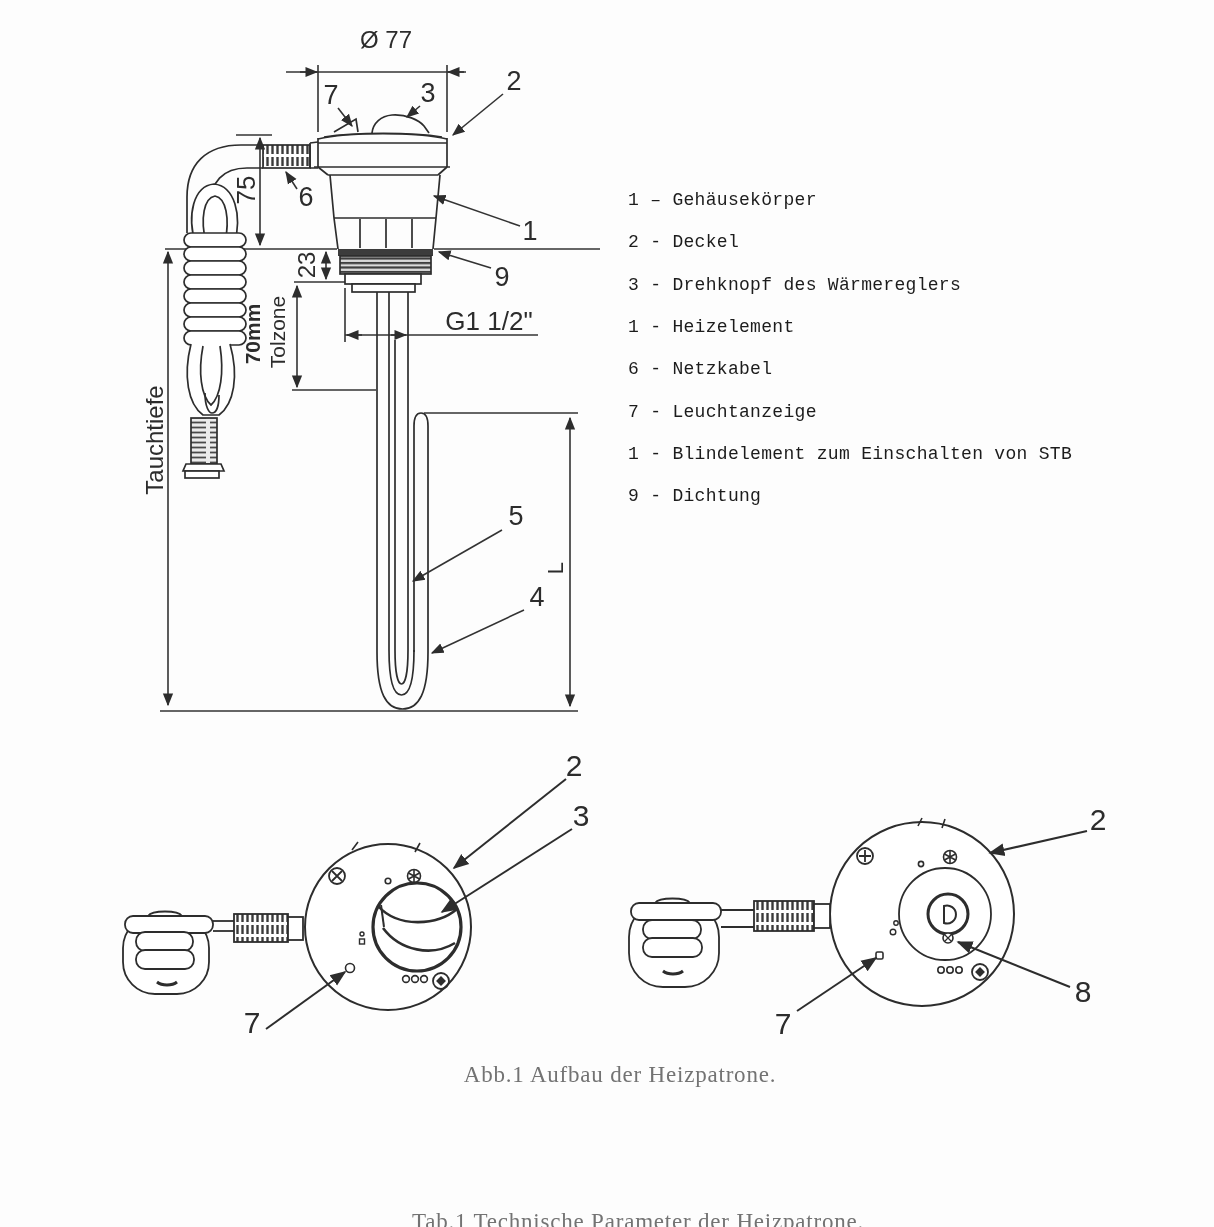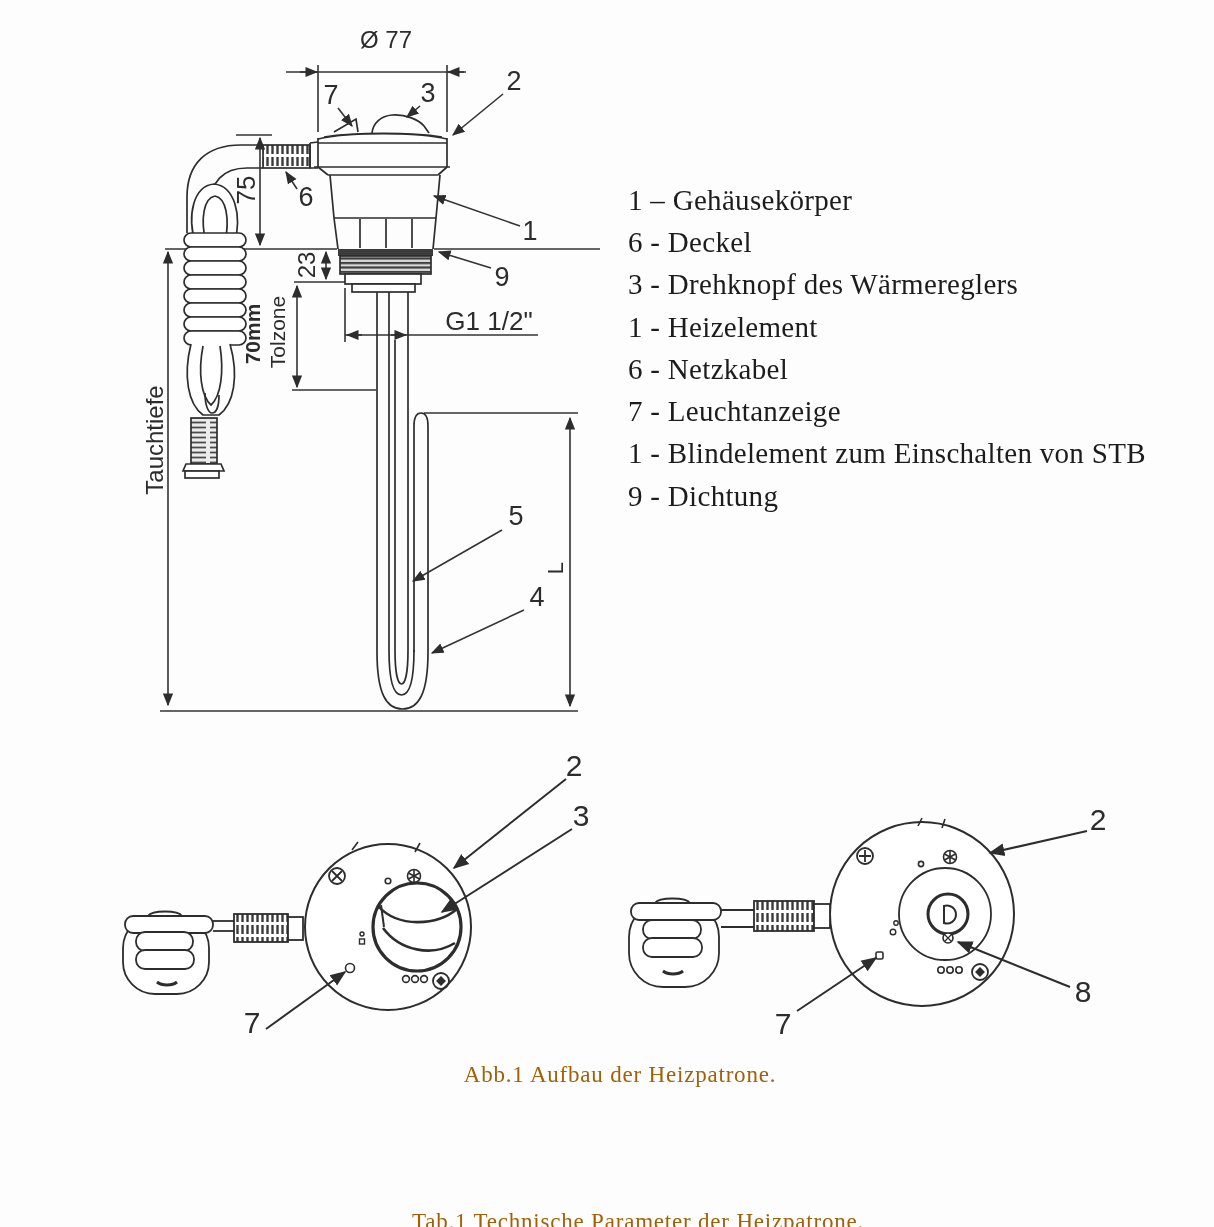--- a/index.html
+++ b/index.html
@@ -2,25 +2,25 @@
 <html><head>
 <meta charset="utf-8">
 <style>
   html,body{margin:0;padding:0;background:#ffffff;}
   #page{position:relative;width:1214px;height:1227px;background:#fdfdfd;overflow:hidden;
         font-family:"Liberation Sans",sans-serif;}
   #art{position:absolute;left:0;top:0;}
   .lbl{position:absolute;transform:translate(-50%,-50%);white-space:nowrap;color:#2c2c2c;
        font-family:"Liberation Sans",sans-serif;line-height:1;}
   .rot{transform:translate(-50%,-50%) rotate(-90deg);}
-  #legend{position:absolute;left:628px;top:179px;font-family:Liberation Serif, serif;
-          font-size:29px;color:#1c1c1c;letter-spacing:0.3px;}
+  #legend{position:absolute;left:628px;top:179px;font-family:Liberation Mono, monospace;
+          font-size:18px;color:#1c1c1c;letter-spacing:0.3px;}
   #legend .li{height:42.3px;display:flex;align-items:center;white-space:nowrap;}
   .caption{position:absolute;transform:translate(-50%,-50%);white-space:nowrap;
-           font-family:"Liberation Serif",serif;font-size:23px;color:#a16207;letter-spacing:0.8px;}
+           font-family:"Liberation Serif",serif;font-size:23px;color:#737373;letter-spacing:0.8px;}
 </style>
 </head>
 <body>
 
 <div id="page">
 
 <svg id="art" width="1214" height="1227" viewBox="0 0 1214 1227">
   <defs>
     <marker id="arr" viewBox="0 0 10 10" refX="9" refY="5" markerWidth="8" markerHeight="8" orient="auto-start-reverse">
           <path d="M0,1 L10,5 L0,9 Z" fill="#2d2d2d"></path>
@@ -246,21 +246,21 @@
 
 <div class="lbl" style="left:574px;top:766px;font-size:30px;">2</div>
 <div class="lbl" style="left:581px;top:816px;font-size:30px;">3</div>
 <div class="lbl" style="left:252px;top:1023px;font-size:30px;">7</div>
 <div class="lbl" style="left:1098px;top:820px;font-size:30px;">2</div>
 <div class="lbl" style="left:1083px;top:992px;font-size:30px;">8</div>
 <div class="lbl" style="left:783px;top:1024px;font-size:30px;">7</div>
 
 <div id="legend">
   <div class="li">1 – Gehäusekörper</div>
-  <div class="li">6 - Deckel</div>
+  <div class="li">2 - Deckel</div>
   <div class="li">3 - Drehknopf des Wärmereglers</div>
   <div class="li">1 - Heizelement</div>
   <div class="li">6 - Netzkabel</div>
   <div class="li">7 - Leuchtanzeige</div>
   <div class="li">1 - Blindelement zum Einschalten von STB</div>
   <div class="li">9 - Dichtung</div>
 </div>
 
 <div class="caption" style="left:620px;top:1075px;">Abb.1 Aufbau der Heizpatrone.</div>
 <div class="caption" style="left:638px;top:1222px;">Tab.1 Technische Parameter der Heizpatrone.</div>

